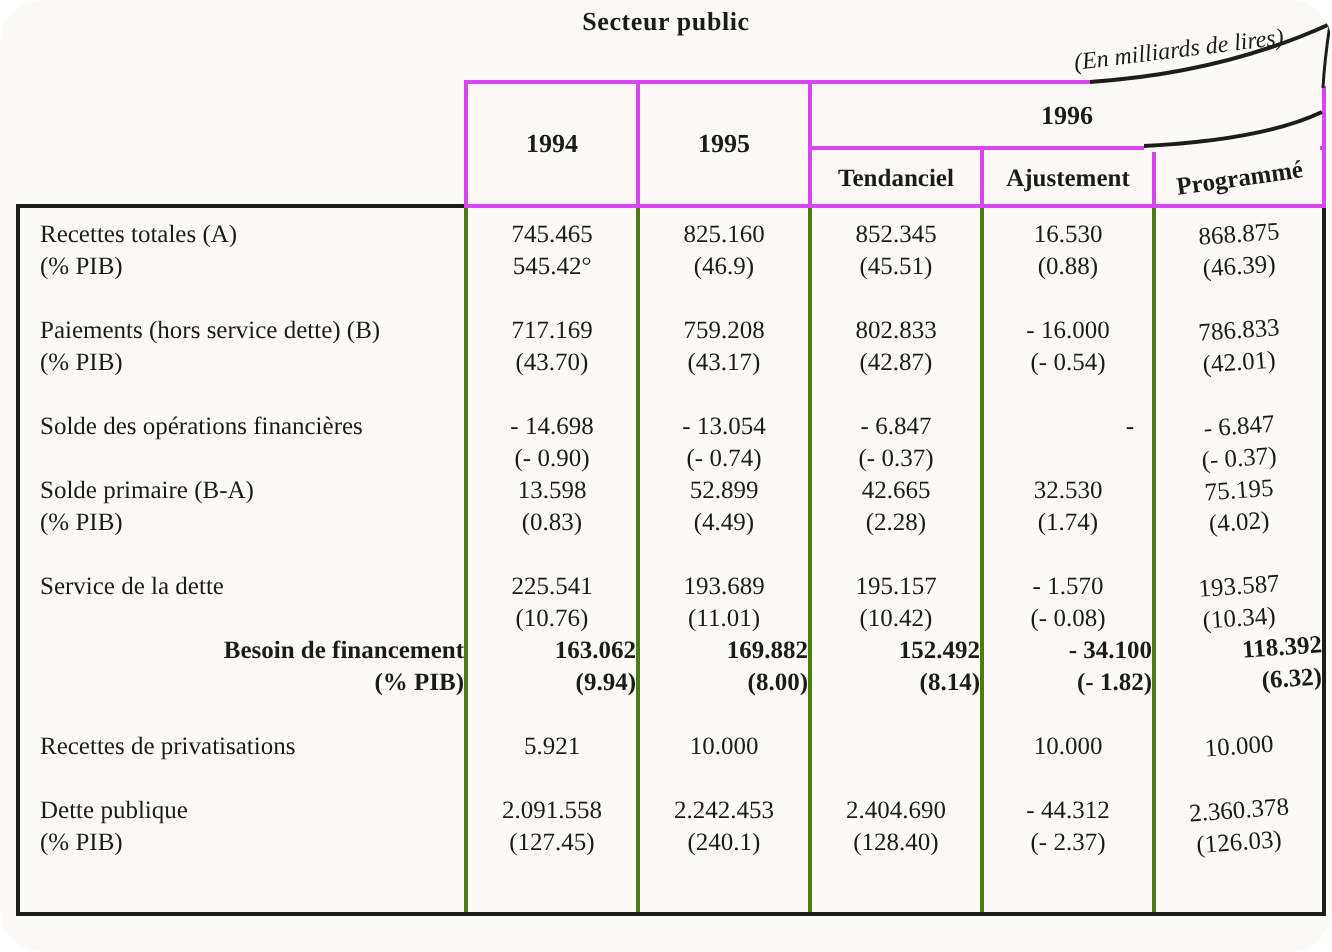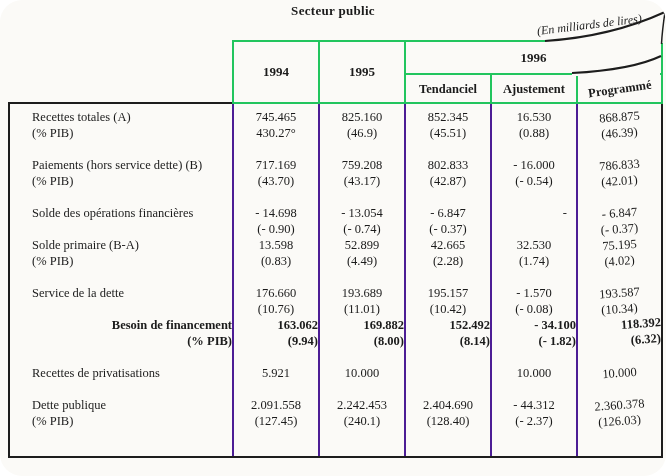--- a/index.html
+++ b/index.html
@@ -26,29 +26,29 @@
     position:absolute;left:8px;top:40px;
     border-collapse:collapse;table-layout:fixed;
     width:654px;
   }
   col.c-label{width:224px;}
   col.c-val{width:86px;}
   col.c-val-last{width:85px;}
   td{padding:0;font-size:12.5px;line-height:16px;vertical-align:top;}
   td.corner{border:none;}
   td.hd{
-    border:2px solid #22c55e;
+    border:2px solid #d946ef;
     text-align:center;vertical-align:middle;
     font-weight:bold;font-size:13px;
   }
   tr.h1 td{height:31px;}
   tr.h2 td{height:27px;}
   td.sub{font-size:12.5px;}
-  td.lbl{border-left:2px solid #1d1d1d;padding-left:22px;text-align:left;margin-left:44px;}
-  td.val{border-left:2px solid #4c1d95;text-align:center;}
+  td.lbl{border-left:2px solid #1d1d1d;padding-left:10px;text-align:left;margin-left:44px;}
+  td.val{border-left:2px solid #4d7c0f;text-align:center;}
   td.last{border-right:2px solid #1d1d1d;}
   tr.first-group td{border-top:2px solid #1d1d1d;padding-top:5px;}
   tr.gap td{padding-top:16px;}
   tr.last-group td{border-bottom:2px solid #1d1d1d;padding-bottom:27px;}
   tr.bold td{font-weight:bold;text-align:right;}
   .vline{min-height:16px;}
   .dash-right{text-align:right;padding-right:9px;}
   .tilt{display:inline-block;width:100%;transform:rotate(-4deg);}
   .tilt-hd{display:inline-block;transform:rotate(-8deg);}
   .source{
@@ -89,21 +89,21 @@
       </tr>
     </tbody>
     <tbody id="table-body">
         <tr class="first-group">
           <td class="lbl">
             <div class="vline">Recettes totales (A)</div>
             <div class="vline">(% PIB)</div>
           </td>
           <td class="val">
             <div class="vline">745.465</div>
-            <div class="vline">430.27°</div>
+            <div class="vline">545.42°</div>
           </td>
           <td class="val">
             <div class="vline">825.160</div>
             <div class="vline">(46.9)</div>
           </td>
           <td class="val">
             <div class="vline">852.345</div>
             <div class="vline">(45.51)</div>
           </td>
           <td class="val">
@@ -192,21 +192,21 @@
             <div class="vline"><span class="tilt">75.195</span></div>
             <div class="vline"><span class="tilt">(4.02)</span></div>
           </td>
         </tr>
         <tr class="gap">
           <td class="lbl">
             <div class="vline">Service de la dette</div>
             <div class="vline"></div>
           </td>
           <td class="val">
-            <div class="vline">176.660</div>
+            <div class="vline">225.541</div>
             <div class="vline">(10.76)</div>
           </td>
           <td class="val">
             <div class="vline">193.689</div>
             <div class="vline">(11.01)</div>
           </td>
           <td class="val">
             <div class="vline">195.157</div>
             <div class="vline">(10.42)</div>
           </td>

